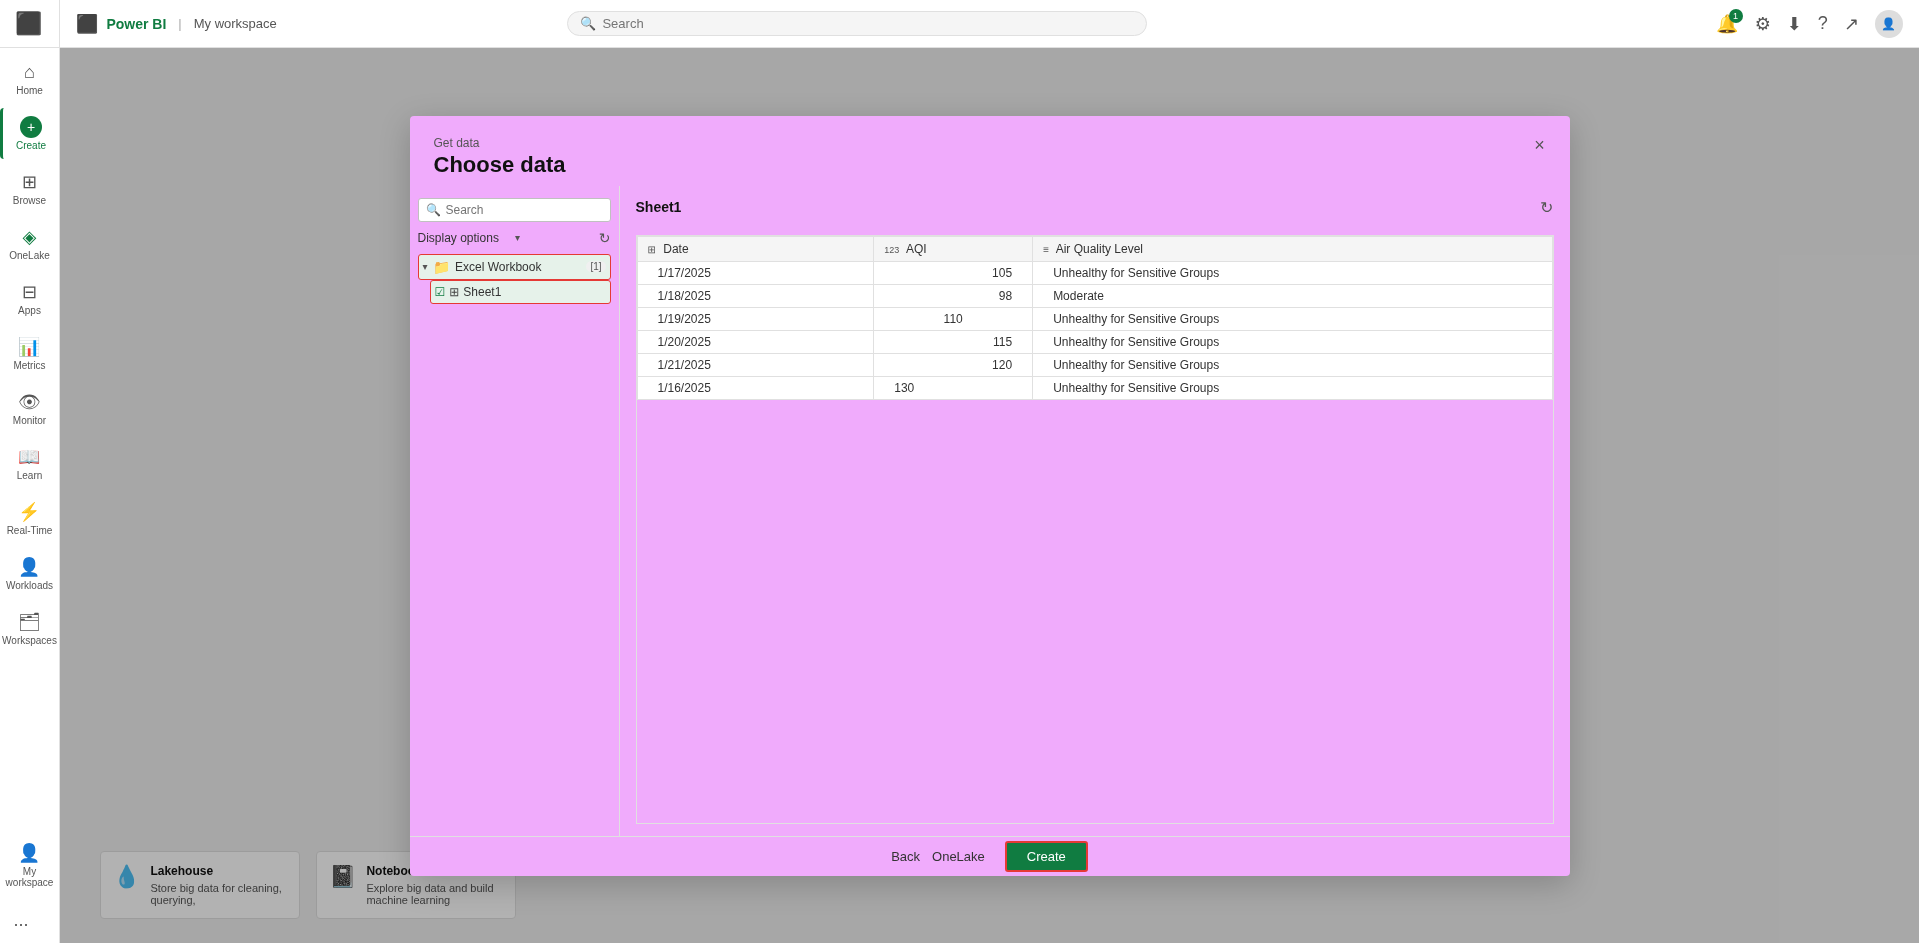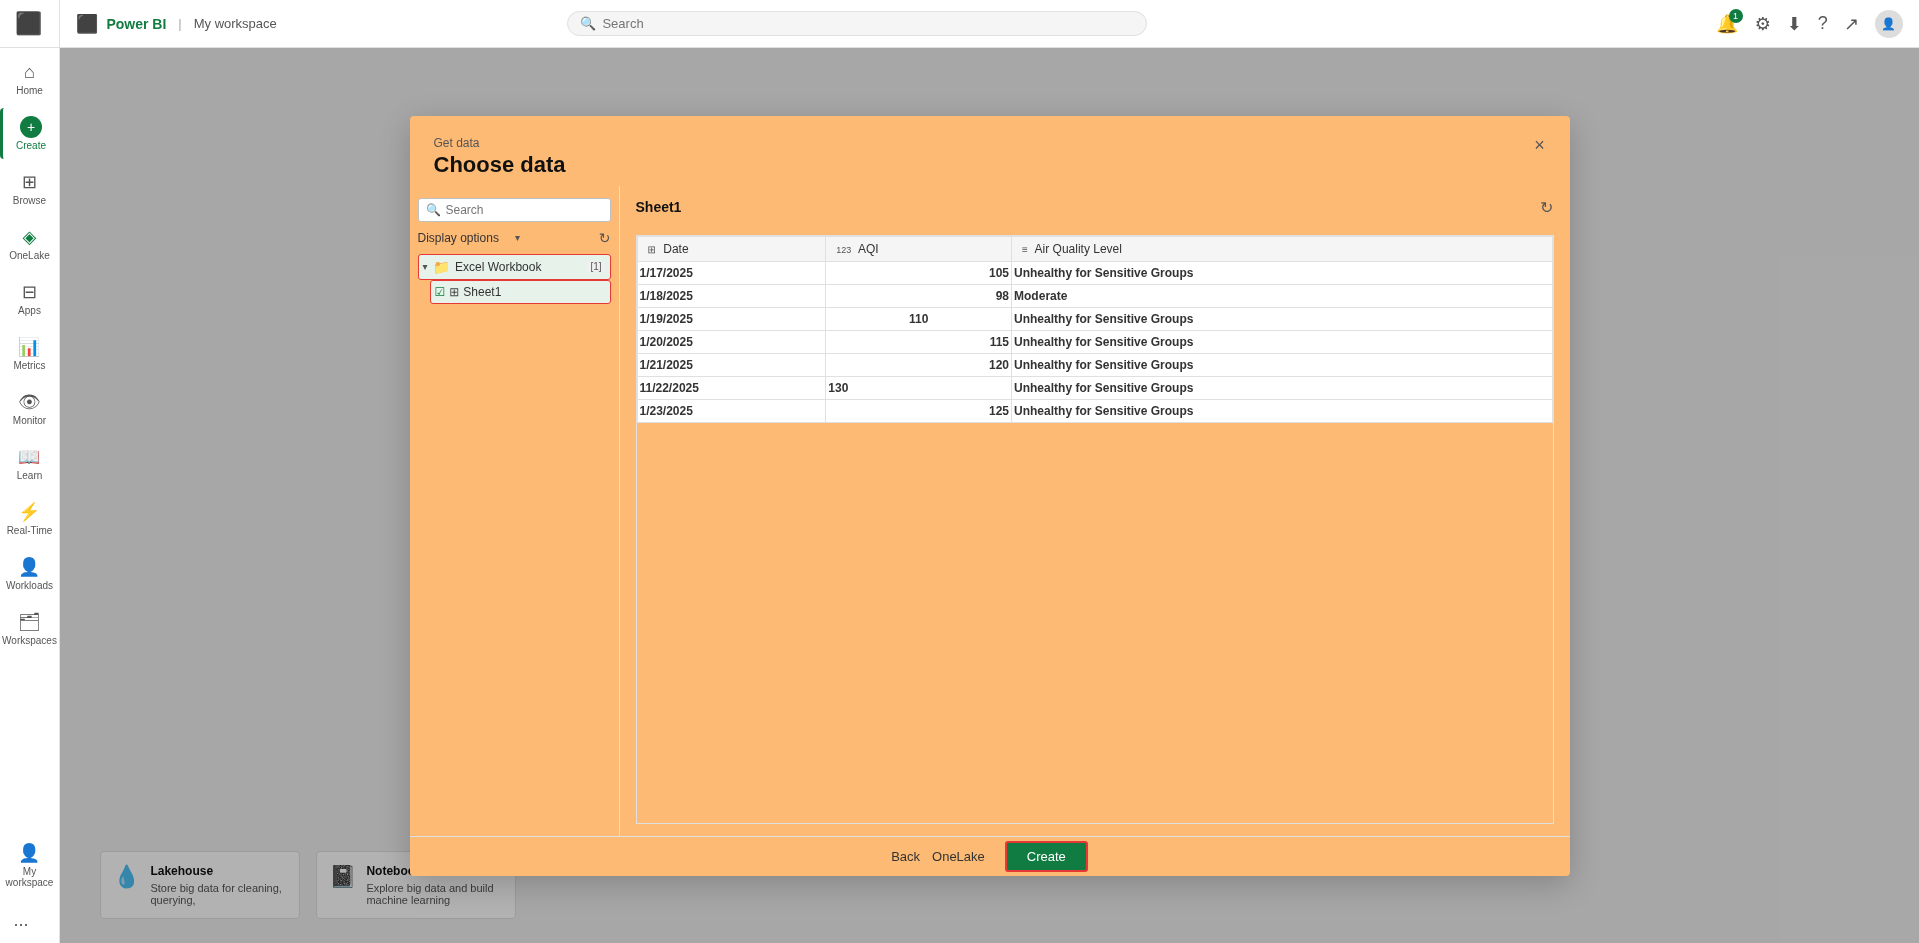--- a/index.html
+++ b/index.html
@@ -152,21 +152,21 @@
     .modal-overlay {
       position: absolute;
       top: 0; left: 0; right: 0; bottom: 0;
       background: rgba(0,0,0,0.3);
       display: flex;
       align-items: center;
       justify-content: center;
       z-index: 100;
     }
     .modal {
-      background: #fdba74;
+      background: #f0abfc;
       border-radius: 4px;
       width: 1160px;
       height: 760px;
       display: flex;
       flex-direction: column;
       box-shadow: 0 8px 32px rgba(0,0,0,0.2);
       position: relative;
     }
     .modal-header {
       padding: 20px 24px 8px;
@@ -329,23 +329,22 @@
       background: #f5f5f5;
       border: 1px solid #e0e0e0;
       padding: 5px 10px;
       text-align: left;
       font-weight: 500;
       color: #333;
       white-space: nowrap;
     }
     .data-table td {
       border: 1px solid #e0e0e0;
-      padding: 4px 2px;
+      padding: 4px 20px;
       color: #333;
-      font-weight: bold;
     }
     .data-table tr:nth-child(odd) td { background: #fff; }
     .data-table tr:nth-child(even) td { background: #fff; }
     .col-icon { font-size: 10px; margin-right: 4px; color: #555; }
 
     
     .modal-footer {
       padding: 4px 24px;
       border-top: 1px solid #e0e0e0;
       display: flex;
@@ -614,27 +613,22 @@
                       <td>1/20/2025</td>
                       <td style="text-align: right;">115</td>
                       <td>Unhealthy for Sensitive Groups</td>
                     </tr>
                     <tr>
                       <td>1/21/2025</td>
                       <td style="text-align: right;">120</td>
                       <td>Unhealthy for Sensitive Groups</td>
                     </tr>
                     <tr>
-                      <td>11/22/2025</td>
+                      <td>1/16/2025</td>
                       <td style="">130</td>
-                      <td>Unhealthy for Sensitive Groups</td>
-                    </tr>
-                    <tr>
-                      <td>1/23/2025</td>
-                      <td style="text-align: right;">125</td>
                       <td>Unhealthy for Sensitive Groups</td>
                     </tr>
                   </tbody>
               </table>
             </div>
           </div>
         </div>
 
         <div class="modal-footer">
           <button class="back-btn">Back</button>

